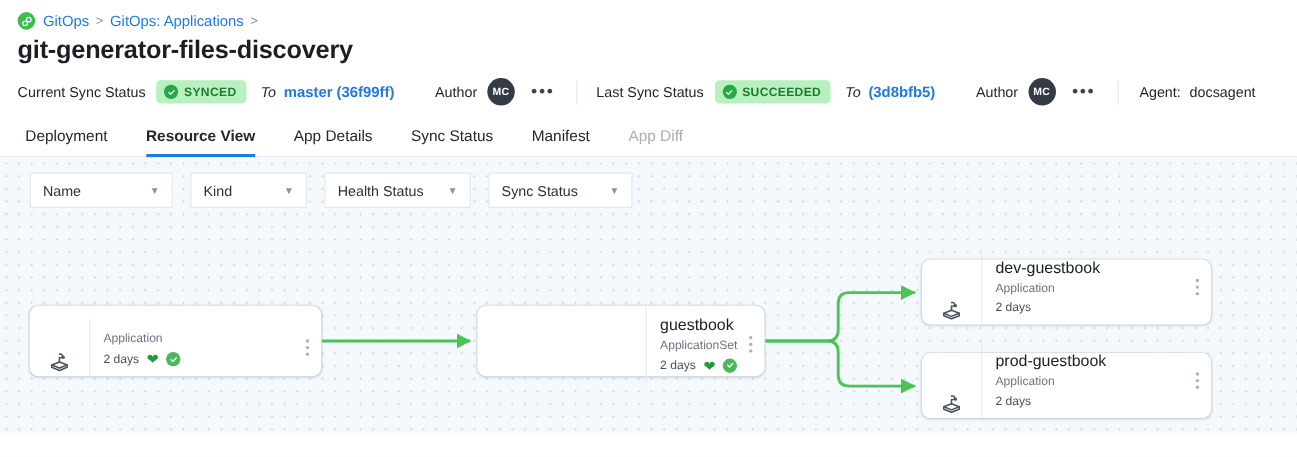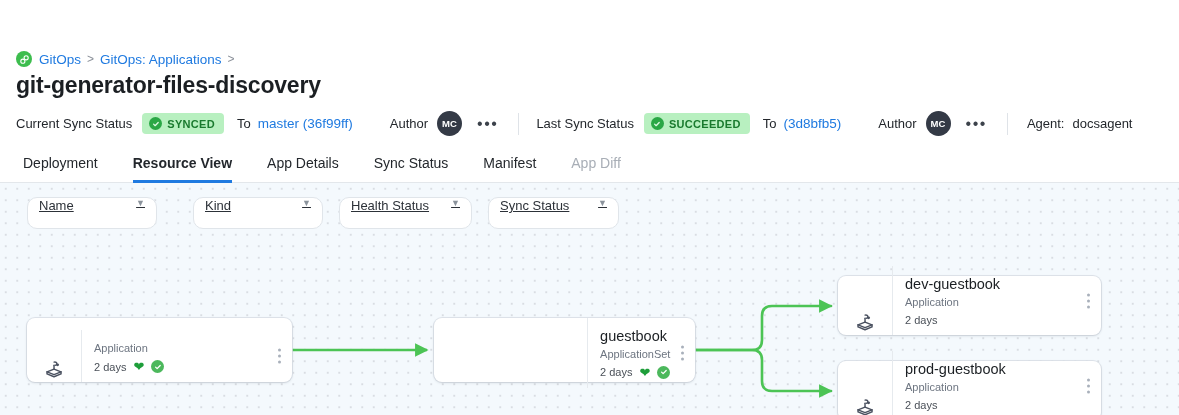--- a/index.html
+++ b/index.html
@@ -8,21 +8,21 @@
     font-family: "Liberation Sans", sans-serif;
     background: #ffffff;
     overflow: hidden;
     -webkit-font-smoothing: antialiased;
   }
 
   
   .breadcrumb {
     display: flex; align-items: center;
     padding: 10px 0 0 16px;
-    font-size: 13.5px; height: 28px; margin-top: 40px;
+    font-size: 13.5px; height: 28px;
   }
   .bc-logo {
     width: 16px; height: 16px; border-radius: 50%;
     background: #3dbd4e; margin-right: 7px;
     display: flex; align-items: center; justify-content: center;
     flex: none;
   }
   .bc-logo svg { display: block; }
   .bc-link { color: #1f7ae0; cursor: pointer; }
   .bc-sep { color: #8a9099; margin: 0 6px; font-size: 12px; }
@@ -47,22 +47,22 @@
     border-radius: 4px; padding: 4px 9px 4px 7px;
     font-size: 11px; font-weight: bold; letter-spacing: 0.3px;
     margin-left: 10px; white-space: nowrap;
   }
   .badge-dot {
     width: 13px; height: 13px; border-radius: 50%;
     background: #2aa745; display: inline-flex;
     align-items: center; justify-content: center; flex: none;
   }
   .badge-dot svg { display: block; }
-  .to-word { margin-left: 13px; color: #23272c; }
-  .rev-link { margin-left: 7px; color: #1f7ae0; font-weight: normal; font-size: 13.5px; cursor: pointer; }
+  .to-word { margin-left: 13px; color: #23272c; font-style: italic; }
+  .rev-link { margin-left: 7px; color: #1f7ae0; font-weight: bold; font-size: 13.5px; cursor: pointer; }
   .author-word { margin-left: 37px; color: #23272c; }
   .avatar {
     width: 25px; height: 25px; border-radius: 50%;
     background: #343a46; color: #fff;
     font-size: 9.5px; font-weight: bold;
     display: flex; align-items: center; justify-content: center;
     margin-left: 9px; letter-spacing: 0.3px; flex: none;
   }
   .dots-btn {
     margin-left: 12px; color: #3c424b; font-size: 16px;
@@ -94,27 +94,27 @@
     background-color: #f4f9fd;
     background-image: radial-gradient(circle 0.9px, #d9dde3 0.9px, transparent 1px);
     background-size: 11.5px 11.5px;
     overflow: hidden;
   }
   .filters {
     position: absolute; top: 14px; left: 27px;
     display: flex; gap: 16px; z-index: 5;
   }
   .filter {
-    background: #fff; border: 1px solid #e0e5ea; border-radius: 10px;
-    height: 32px; display: flex; 
+    background: #fff; border: 1px solid #e0e5ea; border-radius: 0;
+    height: 32px; display: flex; align-items: center;
     justify-content: space-between; padding: 0 11px;
-    font-size: 13px; color: #2c3138; cursor: pointer; text-decoration: underline;
+    font-size: 13px; color: #2c3138; cursor: pointer;
   }
   .f-name { width: 130px; }
-  .f-kind { width: 130px; margin-left: 20px; }
+  .f-kind { width: 106px; }
   .f-health { width: 133px; }
   .f-sync { width: 131px; }
   .chev { color: #8b939c; font-size: 9px; margin-left: 8px; }
 
   
   .node {
     position: absolute; background: #fff;
     border-radius: 8px;
     box-shadow: 0 1px 3px rgba(20,30,50,0.12), 0 0 0 1px rgba(220,226,233,0.85);
     display: flex; align-items: flex-end; z-index: 4;

